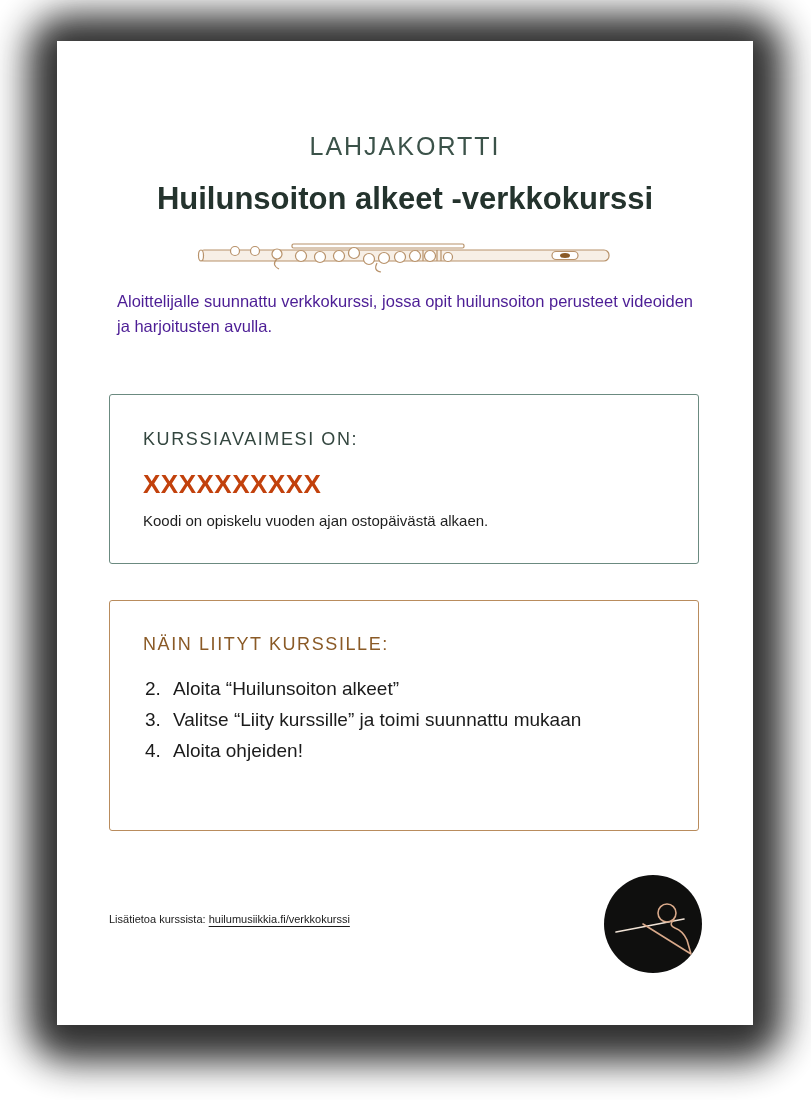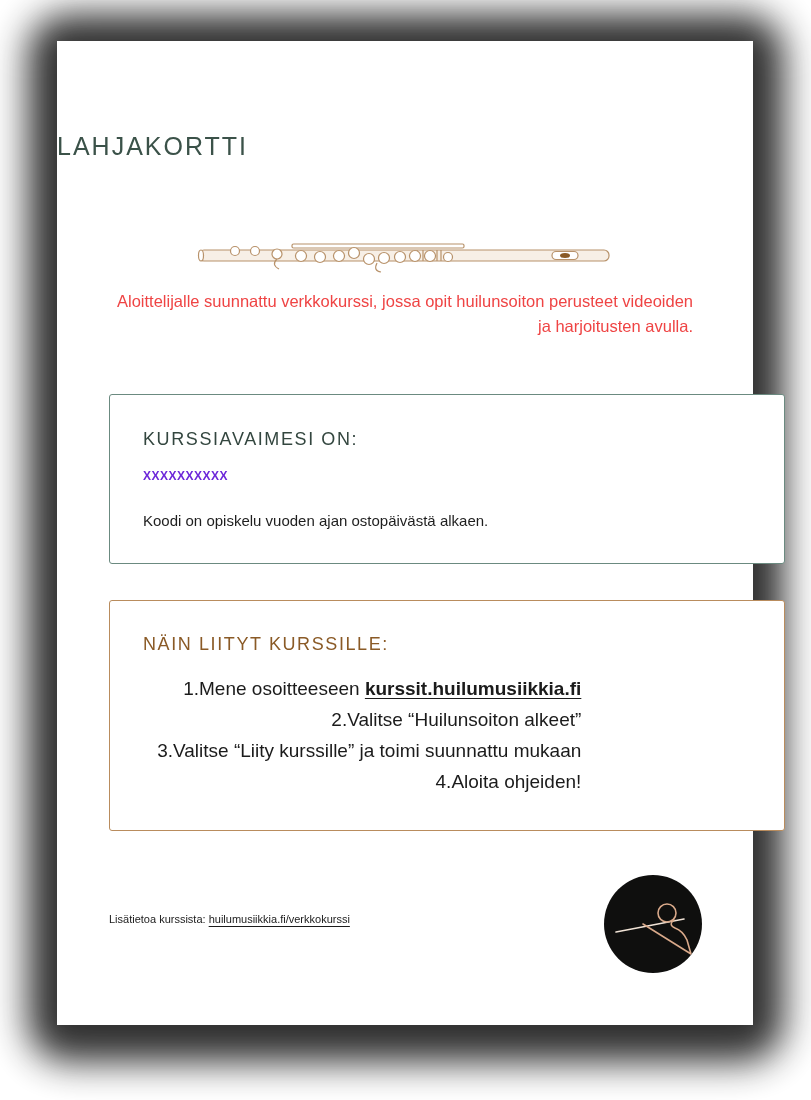--- a/index.html
+++ b/index.html
@@ -20,73 +20,72 @@
       opacity: 0.9;
     }
     .page {
       position: absolute;
       left: 57px; top: 41px;
       width: 696px; height: 984px;
       background: #ffffff;
     }
     .eyebrow {
       position: absolute; left: 0; right: 0; top: 91px;
-      text-align: left;
+      text-align: center;
       font-size: 25px;
       letter-spacing: 2px;
       color: #3b5249;
       font-weight: normal;
     }
     .title {
       position: absolute; left: 0; right: 0; top: 140px;
       text-align: center;
       font-size: 31px;
       font-weight: bold;
       color: #24332d;
     }
     .flute {
       position: absolute; left: 140px; top: 196px;
       width: 416px; height: 36px;
     }
     .intro {
       position: absolute; left: 60px; right: 60px; top: 248px;
-      text-align: right;
+      text-align: left;
       font-size: 16.5px;
       line-height: 25px;
-      color: #ef4444;
+      color: #4c1d95;
     }
     .box {
       position: absolute;
-      left: 52px; width: 676px;
+      left: 52px; width: 590px;
       box-sizing: border-box;
       border-radius: 3px;
       background: #fff;
       text-decoration: underline;
     }
     .key-box {
       top: 353px; height: 170px;
       border: 1.5px solid #6b8a80;
     }
     .steps-box {
       top: 559px; height: 231px;
       border: 1.5px solid #b98c5d;
-      text-align: right;
     }
     .box-label {
       position: absolute; left: 33px; top: 34px;
       font-size: 18px;
       letter-spacing: 1.6px;
     }
     .key-box .box-label { color: #33463f; }
     .steps-box .box-label { color: #8a5a26; top: 33px; }
     .key-value {
       position: absolute; left: 33px; top: 74px;
-      font-size: 12px;
+      font-size: 26px;
       font-weight: bold;
-      color: #6d28d9;
+      color: #c2410c;
       letter-spacing: 0.5px;
     }
     .key-note {
       position: absolute; left: 33px; top: 117px;
       font-size: 15px;
       color: #1e1e1e;
     }
     .steps {
       position: absolute; left: 35px; top: 75px;
       margin: 0; padding: 0;
@@ -124,20 +123,21 @@
     }
   </style>
 </head>
 <body>
 
 <div class="shadow"></div>
 
 <div class="page">
 
   <div class="eyebrow">LAHJAKORTTI</div>
+  <div class="title">Huilunsoiton alkeet -verkkokurssi</div>
 
   <svg class="flute" viewBox="0 0 416 36" fill="none" stroke="#b8926a" stroke-width="1.2">
     <rect x="2" y="13" width="410" height="11" rx="5" fill="#f7efe6"></rect>
     <ellipse cx="4" cy="18.5" rx="2.5" ry="5.5" fill="#fff"></ellipse>
     <line x1="220" y1="13" x2="220" y2="24"></line>
     <line x1="240" y1="13" x2="240" y2="24"></line>
     <line x1="226" y1="13" x2="226" y2="24"></line>
     <line x1="244" y1="13" x2="244" y2="24"></line>
     <rect x="355" y="14.5" width="26" height="8" rx="4" fill="#fff"></rect>
     <ellipse cx="368" cy="18.5" rx="5" ry="2.5" fill="#8a5a26" stroke="none"></ellipse>
@@ -164,24 +164,21 @@
   <div class="box key-box">
     <div class="box-label">KURSSIAVAIMESI ON:</div>
     <div class="key-value">XXXXXXXXXX</div>
     <div class="key-note">Koodi on opiskelu vuoden ajan ostopäivästä alkaen.</div>
   </div>
 
   <div class="box steps-box">
     <div class="box-label">NÄIN LIITYT KURSSILLE:</div>
     <ol class="steps">
       <li>
-        <span class="num">1.</span><span>Mene osoitteeseen </span><a>kurssit.huilumusiikkia.fi</a>
-      </li>
-      <li>
-        <span class="num">2.</span><span>Valitse “Huilunsoiton alkeet”</span>
+        <span class="num">2.</span><span>Aloita “Huilunsoiton alkeet”</span>
       </li>
       <li>
         <span class="num">3.</span><span>Valitse “Liity kurssille” ja toimi suunnattu mukaan</span>
       </li>
       <li>
         <span class="num">4.</span><span>Aloita ohjeiden!</span>
       </li>
     </ol>
   </div>
 

